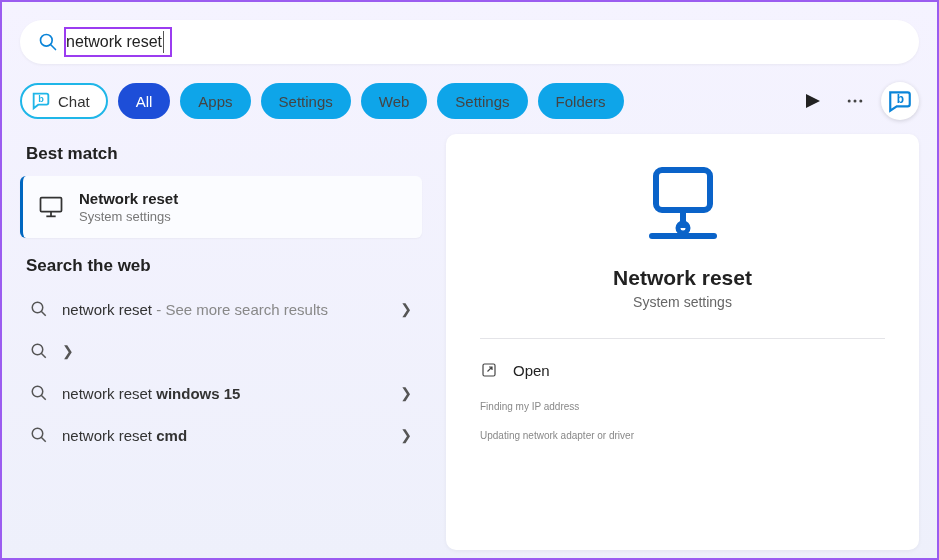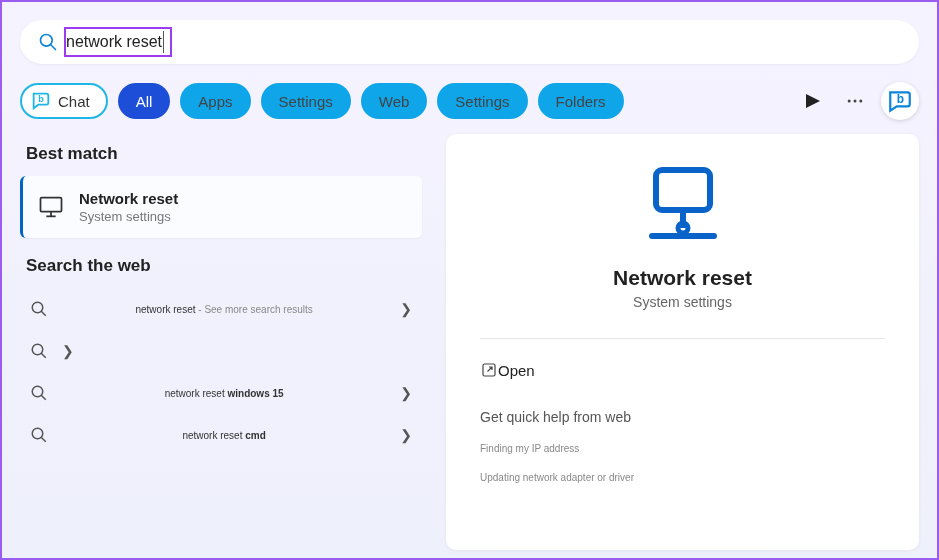--- a/index.html
+++ b/index.html
@@ -96,36 +96,36 @@
     box-shadow: 0 1px 2px rgba(0,0,0,0.04);
     cursor:pointer;
   }
   .best-card .lines { display:flex; flex-direction:column; }
   .best-card .t1 { font-size:15px; font-weight:600; color:#222;}
   .best-card .t2 { font-size:13px; color:#777; margin-top:2px;}
   .web-item {
     display:flex; align-items:center; gap:14px;
     padding: 12px 10px; cursor:pointer; border-radius:4px;
   }
-  .web-item .txt { flex:1; font-size:10px; color:#333;text-align:center;}
+  .web-item .txt { flex:1; font-size:15px; color:#333;}
   .web-item .txt .bold { font-weight:600;}
   .web-item .more { color:#888;}
   .chev { color:#555; font-size:14px;}
   .right-panel {
     background:#fff; border-radius:10px; height:100%;
     box-shadow: 0 1px 4px rgba(0,0,0,0.05);
     padding: 30px 34px 0 34px;
     overflow:hidden;
   }
   .rp-center { text-align:center;}
   .rp-title { font-size:21px; font-weight:600; color:#222; margin-top:18px;}
   .rp-sub { font-size:14px; color:#666; margin-top:4px;}
   .rp-divider { height:1px; background:#e4e4e8; margin: 28px 0 0 0;}
   .rp-action {
-    display:flex; align-items:center; gap:0;
+    display:flex; align-items:center; gap:15px;
     padding: 22px 0; cursor:pointer; color:#222; font-size:15px;
   }
   .rp-help-title { font-size:14px; color:#555; margin: 8px 0 18px 0;}
   .rp-link { font-size:10px; color:#888; margin-bottom:18px; cursor:pointer;}
   .mag { stroke:#555; stroke-width:2; fill:none;}
 </style>
 </head>
 <body>
 
 <div class="search-bar">
@@ -248,18 +248,17 @@
         <div class="rp-sub">System settings</div>
       </div>
       <div class="rp-divider"></div>
       <div class="rp-action">
         <svg width="18" height="18" viewBox="0 0 24 24">
           <rect x="4" y="4" width="16" height="16" rx="2" fill="none" stroke="#444" stroke-width="1.6"></rect>
           <path d="M10 14 L16 8 M12 8 h4 v4" fill="none" stroke="#444" stroke-width="1.6"></path>
         </svg>
         <span>Open</span>
       </div>
-      <div class="rp-help-title">Get quick help from web</div>
       <div class="rp-link">Finding my IP address</div>
       <div class="rp-link">Updating network adapter or driver</div>
     </div>
   </div>
 </div>
 
 </body></html>

